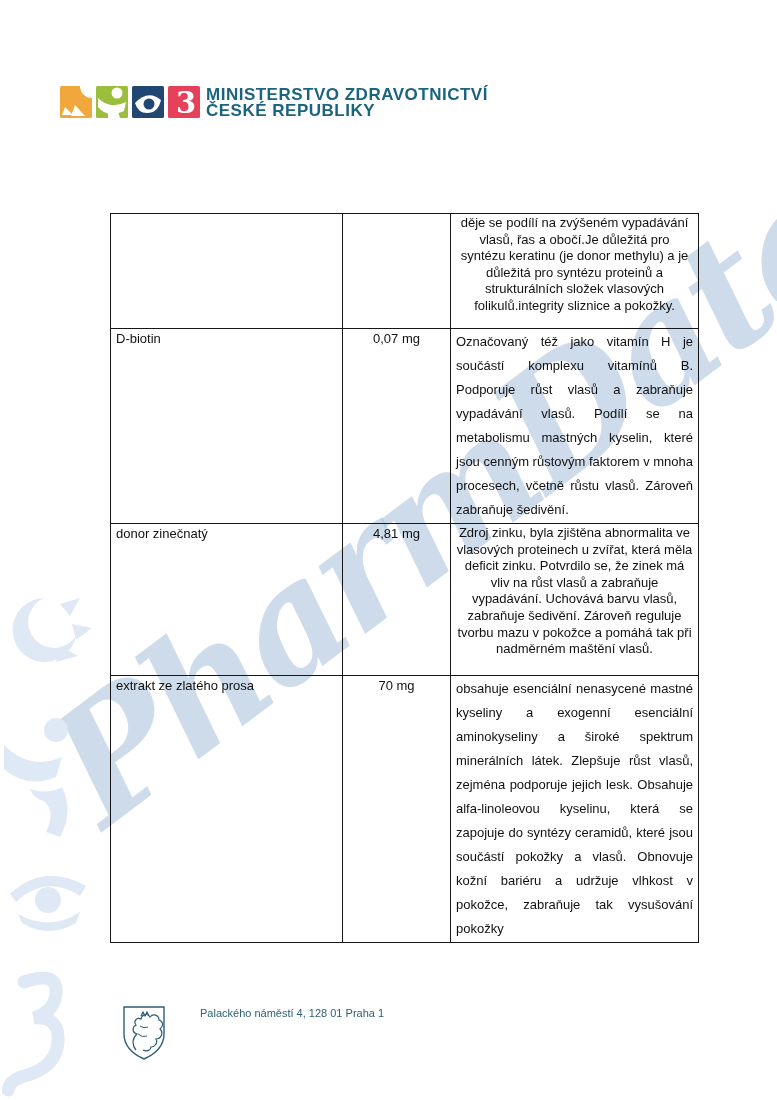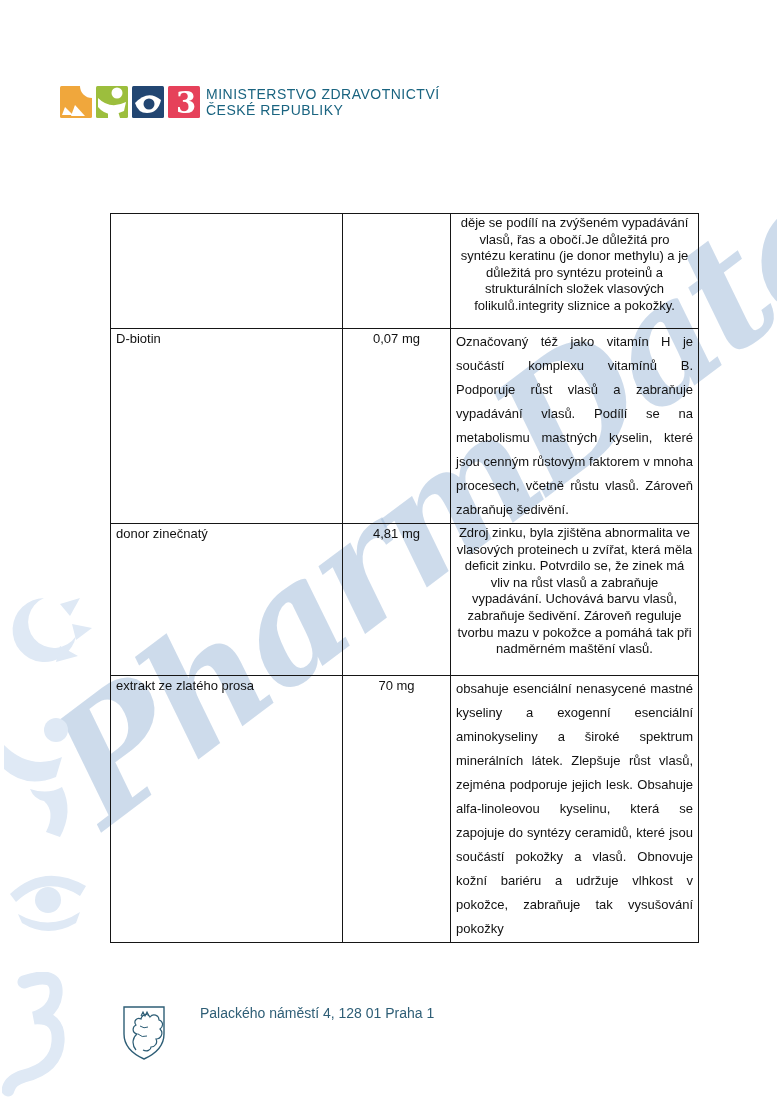--- a/index.html
+++ b/index.html
@@ -6,21 +6,21 @@
   .page{
     position:relative;width:777px;height:1100px;margin:0 auto;
     background:#ffffff;overflow:hidden;
     font-family:"Liberation Sans",sans-serif;color:#111;
   }
   
   .logo-row{position:absolute;left:60px;top:86px;display:flex;gap:4px;z-index:2;}
   .logo-tile{width:32px;height:32px;display:block;}
   .ministry-name{
     position:absolute;left:206px;top:87px;z-index:2;
-    font-weight:normal;font-size:14px;line-height:15.5px;letter-spacing:0.5px;
+    font-weight:bold;font-size:17px;line-height:15.5px;letter-spacing:0.5px;
     color:#1A6480;
   }
   
   .watermark{
     position:absolute;left:-15px;top:438px;width:850px;z-index:1;
     text-align:center;pointer-events:none;
     transform:rotate(-37deg);
     font-family:"DejaVu Serif",serif;font-style:italic;font-weight:bold;
     font-size:158px;letter-spacing:-6px;
     color:rgba(164,189,218,0.55);
@@ -47,21 +47,21 @@
   .justify-last{text-align-last:justify;}
   .r1 td{height:112px;}
   .r2 td{height:163px;}
   .r3 td{height:149px;}
   .r4 td{height:82px;}
   .r5 td{height:203px;margin-left:44px;}
   
   .footer-arms{position:absolute;left:121px;top:1004px;z-index:2;}
   .footer-text{
     position:absolute;left:200px;top:1006px;z-index:2;
-    font-size:14px;line-height:15.5px;color:#2E5E76;
+    font-size:11px;line-height:15.5px;color:#2E5E76;
   }
 </style>
 </head>
 <body>
 
 <div class="page">
 
   <div class="watermark">PharmData</div>
 
   <svg class="margin-glyph glyph-sun" width="86" height="80" viewBox="0 0 86 80">

